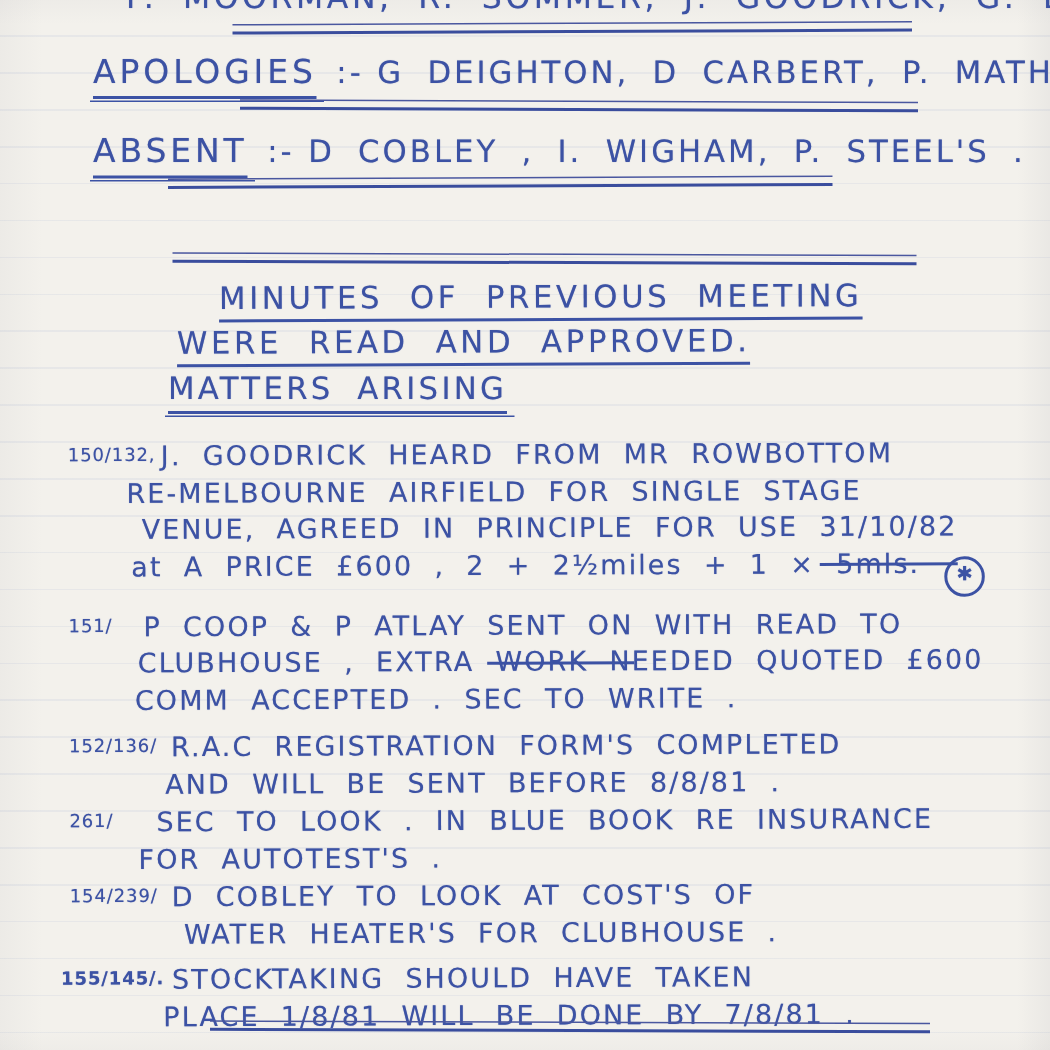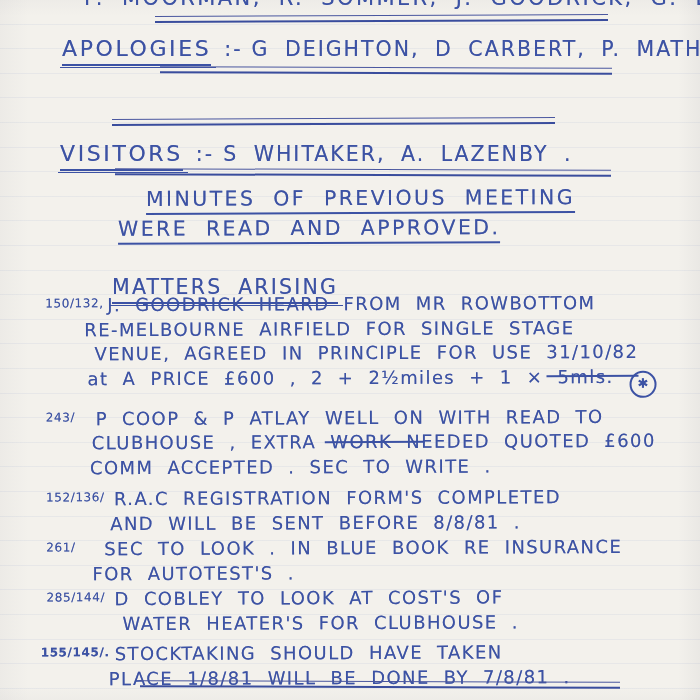--- a/index.html
+++ b/index.html
@@ -22,21 +22,21 @@
   .dunder{position:relative;display:inline-block;padding-bottom:3px;border-bottom:2px solid currentColor;}
   .dunder::after{content:"";position:absolute;left:-2px;right:-5px;bottom:-4px;border-top:1.6px solid currentColor;}
   
   .attendees{position:absolute;top:-14px;left:84px;font-size:21px;letter-spacing:2.4px;word-spacing:8px;white-space:nowrap;}
   
   .secrow{position:absolute;white-space:nowrap;font-size:20.5px;letter-spacing:2px;word-spacing:7px;}
   .seclabel{font-size:22px;letter-spacing:2.6px;}
   .sep{margin:0 9px 0 13px;}
   
   .mh{position:absolute;font-size:20.5px;letter-spacing:2.4px;word-spacing:9px;white-space:nowrap;border-bottom:2.2px solid currentColor;padding-bottom:2px;}
-  .matters{position:absolute;top:275px;left:112px;font-size:20.5px;letter-spacing:2.2px;word-spacing:7px;white-space:nowrap;}
+  .matters{position:absolute;top:247px;left:112px;font-size:20.5px;letter-spacing:2.2px;word-spacing:7px;white-space:nowrap;}
   
   .items{position:absolute;top:292px;left:0;right:-60px;}
   .item{position:relative;}
   .ref{position:absolute;left:46px;top:3px;font-size:12px;letter-spacing:0.6px;white-space:nowrap;}
   .iline{line-height:24.5px;white-space:nowrap;font-size:18px;letter-spacing:1.4px;word-spacing:7px;}
   .useg{border-bottom:2px solid currentColor;padding-bottom:13px;}
   .star{display:inline-block;width:23px;height:23px;border:2px solid currentColor;border-radius:50%;text-align:center;line-height:21px;font-size:13px;letter-spacing:0;margin-left:16px;vertical-align:-5px;}
   .tilt1{transform:rotate(-0.25deg);}
   .tilt2{transform:rotate(0.2deg);}
 </style>
@@ -46,65 +46,65 @@
 <div class="page">
 
   <div class="attendees">P. MOORMAN, R. SOMMER, J. GOODRICK, G. LAING.</div>
   <div class="rule tilt1" style="top:15px;left:155px;width:453px;"></div>
 
   <div class="secrow" style="top:36px;left:62px;">
     <span class="seclabel dunder">APOLOGIES</span><span class="sep">:-</span><span class="names">G DEIGHTON, D CARBERT, P. MATHIESON</span>
   </div>
   <div class="rule tilt2" style="top:67px;left:160px;width:452px;"></div>
 
+  <div class="secrow" style="top:89px;left:62px;">
+    <span class="seclabel dunder">ABSENT</span><span class="sep">:-</span><span class="names">D COBLEY , I. WIGHAM, P. STEEL'S .</span>
+  </div>
   <div class="rule tilt1" style="top:118px;left:112px;width:443px;"></div>
 
-  <div class="secrow" style="top:141px;left:60px;">
-    <span class="seclabel dunder">VISITORS</span><span class="sep">:-</span><span class="names">S WHITAKER, A. LAZENBY .</span>
-  </div>
   <div class="rule tilt2" style="top:169px;left:115px;width:496px;"></div>
 
   <div class="mh tilt1" style="top:186px;left:146px;">MINUTES OF PREVIOUS MEETING</div>
   <div class="mh tilt1" style="top:216px;left:118px;">WERE READ AND APPROVED.</div>
 
   <div class="matters">
     <span class="dunder">MATTERS ARISING</span>
   </div>
 
   <div class="items tilt1">
 
     <div class="item">
       <span class="ref">150/132,</span>
       <div class="iline" style="margin-left:108px;"><span>J. GOODRICK HEARD FROM MR ROWBOTTOM</span></div>
       <div class="iline" style="margin-left:85px;"><span>RE-MELBOURNE AIRFIELD FOR SINGLE STAGE</span></div>
       <div class="iline" style="margin-left:95px;"><span>VENUE, AGREED IN PRINCIPLE FOR USE </span><span class="useg">31/10/82</span></div>
       <div class="iline" style="margin-left:88px;"><span>at A PRICE £600 , 2 + 2½miles + 1 × 5mls.</span><span class="star">✱</span></div>
     </div>
 
     <div class="item" style="margin-top:7px;">
-      <span class="ref">243/</span>
-      <div class="iline" style="margin-left:96px;"><span>P COOP &amp; P ATLAY </span><span class="useg">WELL ON</span><span> WITH READ TO</span></div>
+      <span class="ref">151/</span>
+      <div class="iline" style="margin-left:96px;"><span>P COOP &amp; P ATLAY </span><span class="useg">SENT ON</span><span> WITH READ TO</span></div>
       <div class="iline" style="margin-left:92px;"><span>CLUBHOUSE , EXTRA WORK NEEDED QUOTED £600</span></div>
       <div class="iline" style="margin-left:90px;"><span>COMM ACCEPTED . SEC TO WRITE .</span></div>
     </div>
 
     <div class="item" style="margin-top:7px;">
       <span class="ref">152/136/</span>
       <div class="iline" style="margin-left:114px;"><span>R.A.C REGISTRATION FORM'S COMPLETED</span></div>
       <div class="iline" style="margin-left:110px;"><span>AND WILL BE SENT BEFORE 8/8/81 .</span></div>
     </div>
 
     <div class="item" style="margin-top:1px;">
       <span class="ref">261/</span>
       <div class="iline" style="margin-left:104px;"><span>SEC TO LOOK . IN BLUE BOOK RE INSURANCE</span></div>
       <div class="iline" style="margin-left:92px;"><span>FOR AUTOTEST'S .</span></div>
     </div>
 
     <div class="item" style="margin-top:1px;">
-      <span class="ref">285/144/</span>
+      <span class="ref">154/239/</span>
       <div class="iline" style="margin-left:114px;"><span>D COBLEY TO LOOK AT COST'S OF</span></div>
       <div class="iline" style="margin-left:122px;"><span>WATER HEATER'S FOR CLUBHOUSE .</span></div>
     </div>
 
     <div class="item" style="margin-top:6px;">
       <span class="ref" style="left:40px;font-weight:bold;">155/145/.</span>
       <div class="iline" style="margin-left:114px;"><span>STOCKTAKING SHOULD HAVE TAKEN</span></div>
       <div class="iline" style="margin-left:108px;"><span>PLACE 1/8/81 WILL BE DONE BY 7/8/81 .</span></div>
     </div>
 

